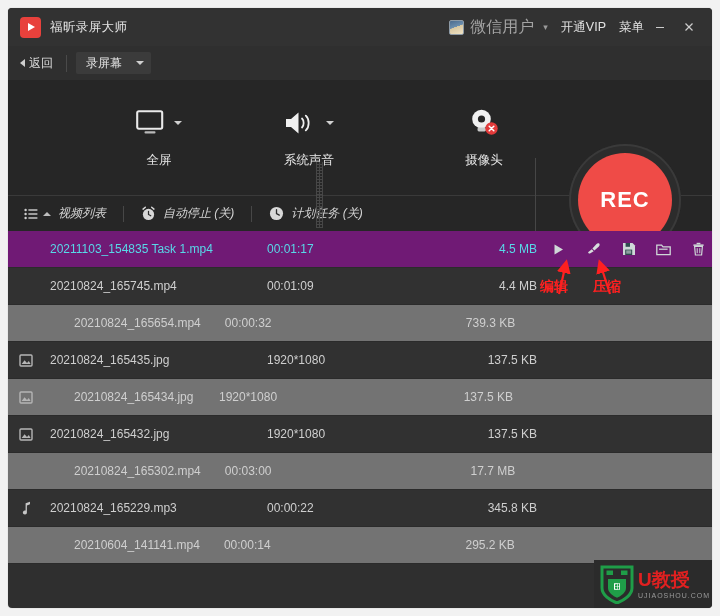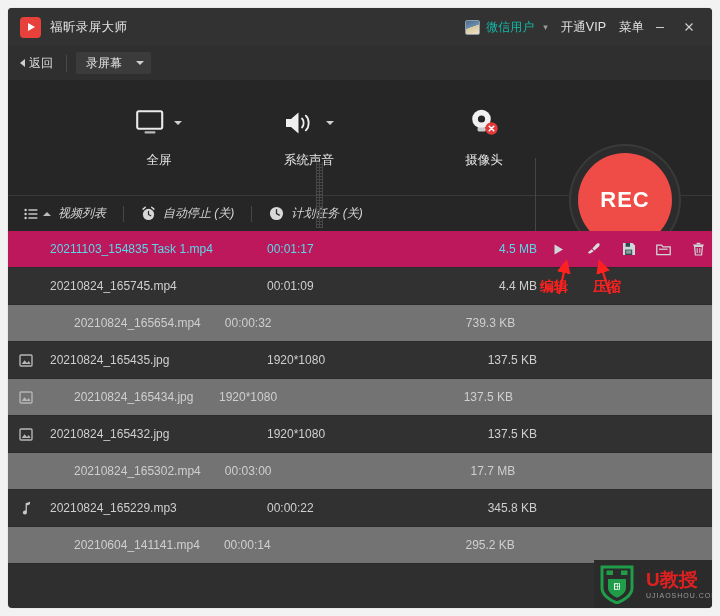--- a/index.html
+++ b/index.html
@@ -56,21 +56,21 @@
     color: #d8d8d8;
     font-size: 12px;
   }
   .avatar {
     width: 15px; height: 15px;
     border-radius: 2px;
     background: linear-gradient(160deg,#4b6b8e 0%,#6d8fae 45%,#d8c7a0 46%,#efe2c5 100%);
     border: 1px solid #8d9aa6;
     flex: 0 0 auto;
   }
-  .tb-user { margin-left: 6px; color: #14b8a6; font-size: 12px; }
+  .tb-user { margin-left: 6px; color: #a3a3a3; font-size: 16px; }
   .tb-caret {
     margin-left: 9px;
     color: #9a9a9a;
     font-size: 9px;
     line-height: 1;
   }
   .tb-item {
     margin-left: 13px;
     color: #e2e2e2;
     font-size: 12.5px;
@@ -238,21 +238,21 @@
     display: flex;
     align-items: center;
     color: #cfcfcf;
     font-size: 12px;
     background: #313131;
     border-bottom: 1px solid #2b2b2b;
     position: relative;
   }
   .row.alt { background: #737373; gap: 24px; }
   .row.selected {
-    background: #be185d;
+    background: #701a75;
     color: #4fd2e0;
   }
   .row .c-icon {
     width: 36px;
     display: flex; align-items: center; justify-content: center;
     flex: 0 0 auto;
   }
   .row .c-name { flex: 1 1 auto; padding-left: 6px; }
   .row.selected .c-name { color: #58d9e8; }
   .row .c-dur { width: 150px; text-align: left; }
@@ -279,21 +279,21 @@
   }
 
   
   .watermark {
     position: absolute;
     right: 0px; bottom: 0px;
     width: 118px; height: 48px;
     background: #2b2b2b;
     display: flex;
     align-items: center;
-    gap: 12px;
+    gap: 4px;
     padding-left: 6px;
   }
   .wm-shield { width: 34px; height: 40px; flex: 0 0 auto; }
   .wm-text { display: flex; flex-direction: column; line-height: 1; }
   .wm-main {
     color: #e02020;
     font-size: 19px;
     font-weight: bold;
     letter-spacing: 0px;
   }

